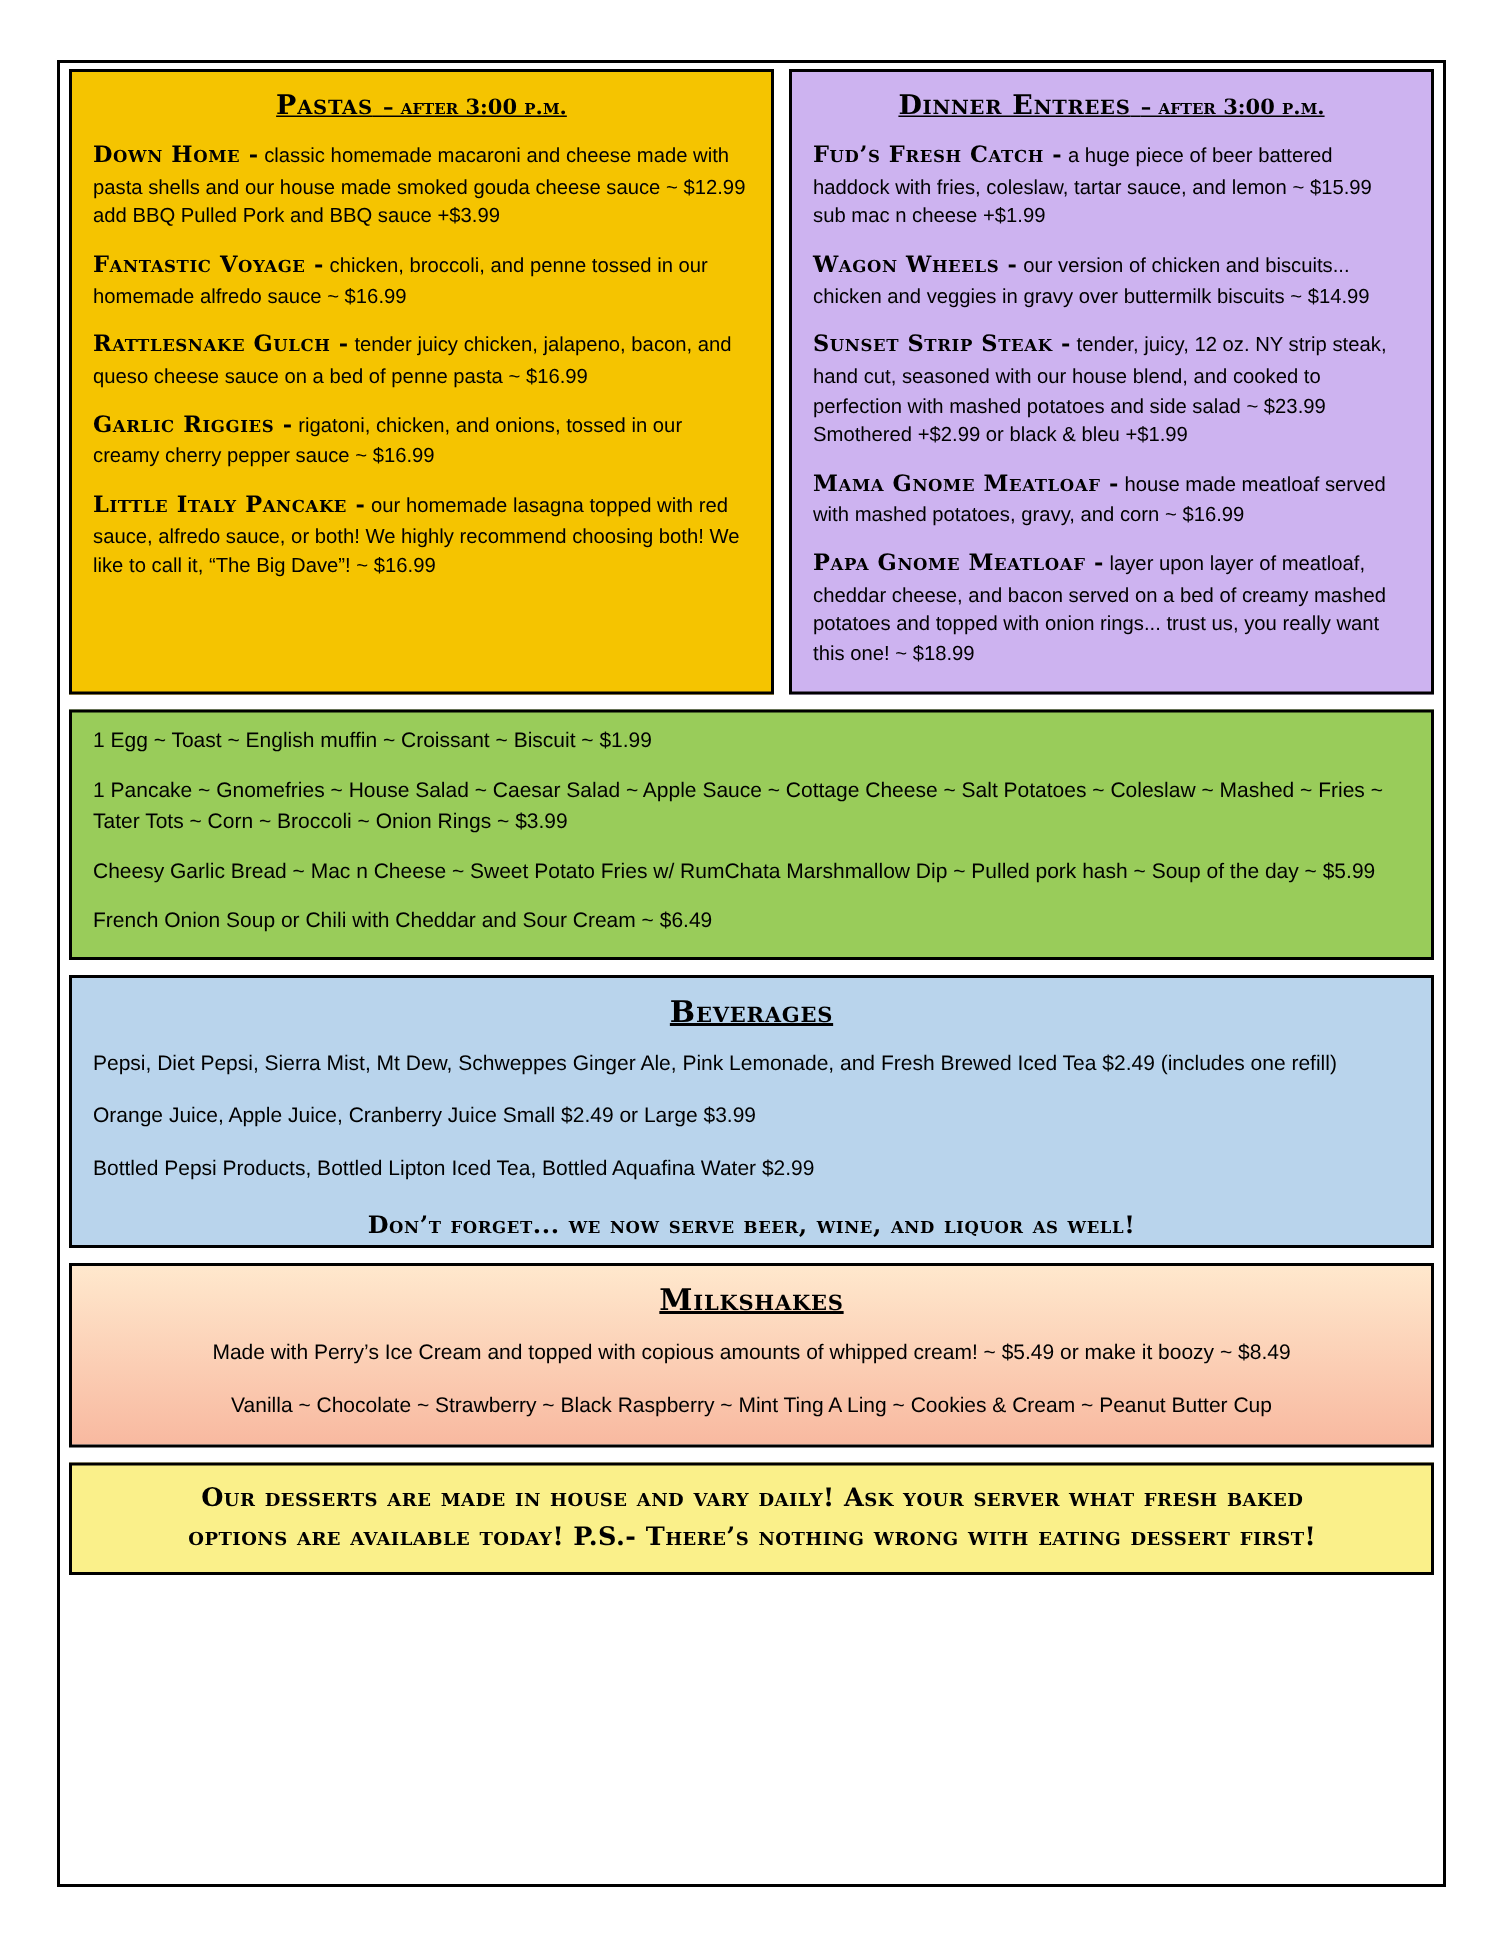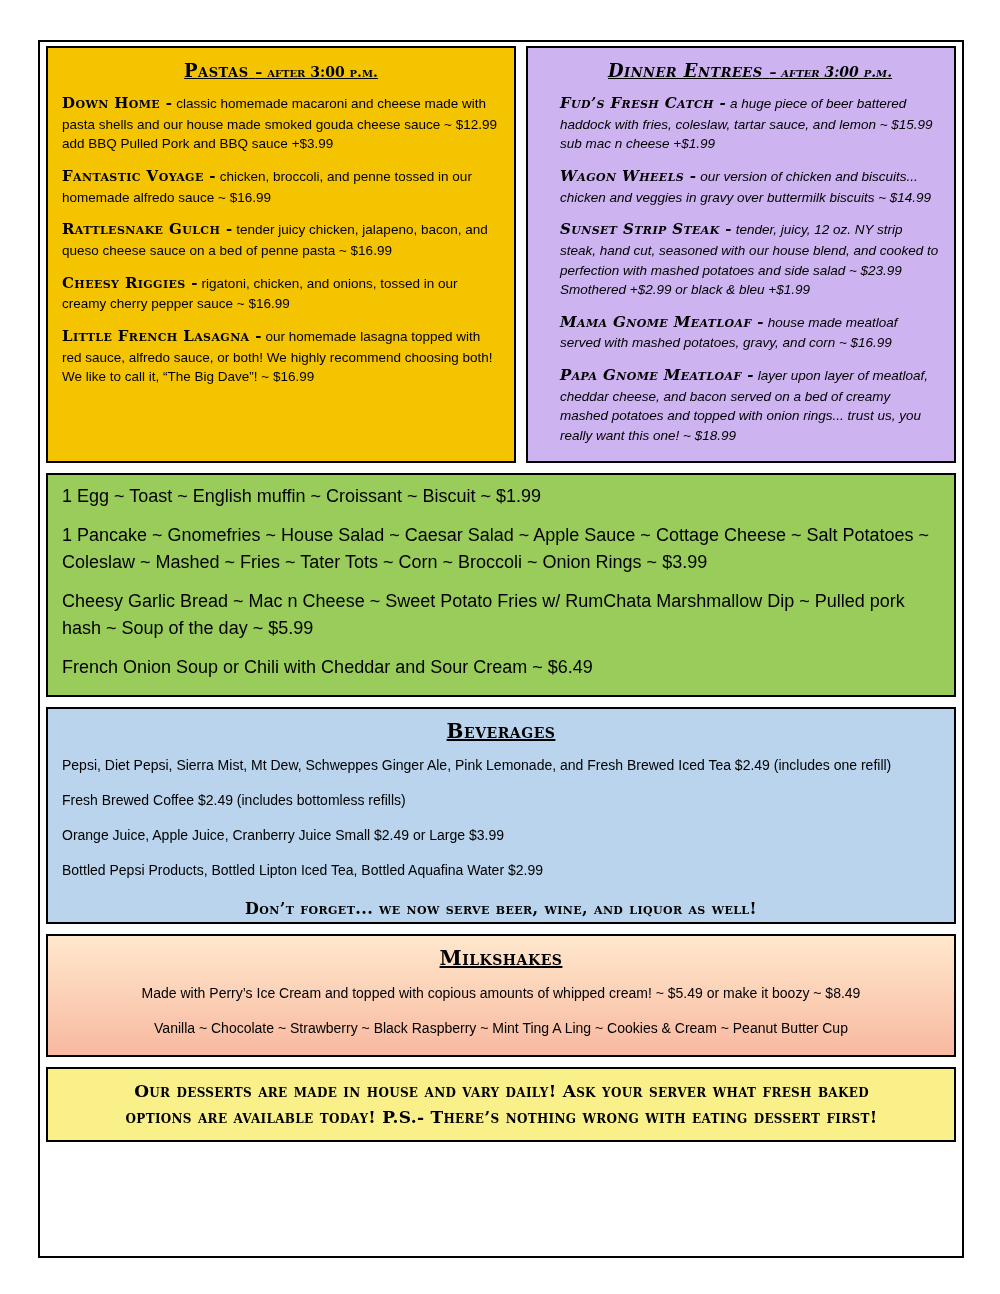--- a/index.html
+++ b/index.html
@@ -45,22 +45,21 @@
     box-sizing: border-box;
   }
   .panel-pastas {
     background: #f5c400;
     width: 470px;
     padding: 10px 14px 14px 14px;
   }
   .panel-dinner {
     background: #cdb3f0;
     flex: 1;
-    padding: 10px 14px 14px 32px;
-    font-style: italic;
+    padding: 10px 14px 14px 14px;
   }
   .panel-extras {
     background: #99cc5a;
     margin-top: 10px;
     padding: 8px 14px 14px 14px;
   }
   .panel-bev {
     background: #b9d4ec;
     margin-top: 10px;
     padding: 8px 14px 2px 14px;
@@ -107,21 +106,21 @@
     font-weight: bold;
     font-size: 15px;
     font-variant: small-caps;
     letter-spacing: 0.4px;
   }
   .item-desc {
     font-size: 13.5px;
   }
 
   .line {
-    font-size: 18px;
+    font-size: 14px;
     line-height: 1.5;
     margin-bottom: 12px;
   }
   .line:last-child { margin-bottom: 0; }
 
   .bev-line {
     font-size: 14px;
     line-height: 1.5;
     margin-bottom: 14px;
   }
@@ -174,25 +173,25 @@
         </div>
         <div class="item">
           <span class="item-name">Fantastic Voyage -</span>
           <span class="item-desc">chicken, broccoli, and penne tossed in our homemade alfredo sauce ~ $16.99</span>
         </div>
         <div class="item">
           <span class="item-name">Rattlesnake Gulch -</span>
           <span class="item-desc">tender juicy chicken, jalapeno, bacon, and queso cheese sauce on a bed of penne pasta ~ $16.99</span>
         </div>
         <div class="item">
-          <span class="item-name">Cheesy Riggies -</span>
+          <span class="item-name">Garlic Riggies -</span>
           <span class="item-desc">rigatoni, chicken, and onions, tossed in our creamy cherry pepper sauce ~ $16.99</span>
         </div>
         <div class="item">
-          <span class="item-name">Little French Lasagna -</span>
+          <span class="item-name">Little Italy Pancake -</span>
           <span class="item-desc">our homemade lasagna topped with red sauce, alfredo sauce, or both! We highly recommend choosing both! We like to call it, “The Big Dave”! ~ $16.99</span>
         </div>
       </div>
 
       <div class="panel panel-dinner">
         <div class="sec-title">
           <span>Dinner Entrees</span>
           <span class="after">– after 3:00 p.m.</span>
         </div>
 
@@ -222,21 +221,20 @@
     <div class="panel panel-extras">
       <div class="line">1 Egg ~ Toast ~ English muffin ~ Croissant ~ Biscuit ~ $1.99</div>
       <div class="line">1 Pancake ~ Gnomefries ~ House Salad ~ Caesar Salad ~ Apple Sauce ~ Cottage Cheese ~ Salt Potatoes ~ Coleslaw ~ Mashed ~ Fries ~ Tater Tots ~ Corn ~ Broccoli ~ Onion Rings ~ $3.99</div>
       <div class="line">Cheesy Garlic Bread ~ Mac n Cheese ~ Sweet Potato Fries w/ RumChata Marshmallow Dip ~ Pulled pork hash ~ Soup of the day ~ $5.99</div>
       <div class="line">French Onion Soup or Chili with Cheddar and Sour Cream ~ $6.49</div>
     </div>
 
     <div class="panel panel-bev">
       <div class="sec-title sec-title-big">Beverages</div>
       <div class="bev-line">Pepsi, Diet Pepsi, Sierra Mist, Mt Dew, Schweppes Ginger Ale, Pink Lemonade, and Fresh Brewed Iced Tea $2.49 (includes one refill)</div>
-      <div class="bev-line">Fresh Brewed Coffee $2.49 (includes bottomless refills)</div>
       <div class="bev-line">Orange Juice, Apple Juice, Cranberry Juice Small $2.49 or Large $3.99</div>
       <div class="bev-line">Bottled Pepsi Products, Bottled Lipton Iced Tea, Bottled Aquafina Water $2.99</div>
       <div class="bev-note">Don’t forget... we now serve beer, wine, and liquor as well!</div>
     </div>
 
     <div class="panel panel-shakes">
       <div class="sec-title sec-title-big">Milkshakes</div>
       <div class="shake-line">Made with Perry’s Ice Cream and topped with copious amounts of whipped cream! ~ $5.49 or make it boozy ~ $8.49</div>
       <div class="shake-line">Vanilla ~ Chocolate ~ Strawberry ~ Black Raspberry ~ Mint Ting A Ling ~ Cookies &amp; Cream ~ Peanut Butter Cup</div>
     </div>

